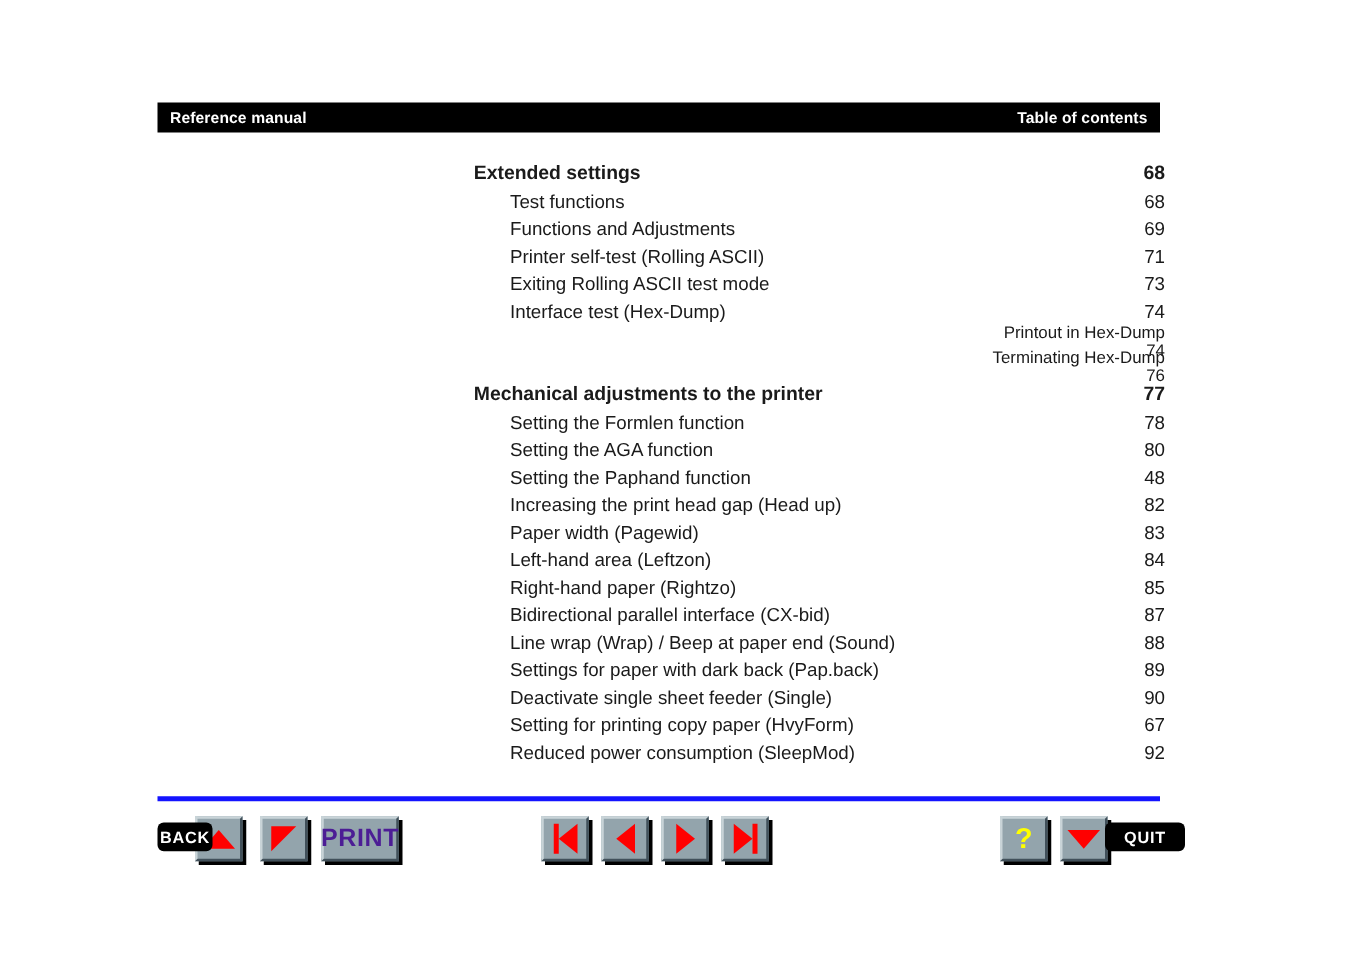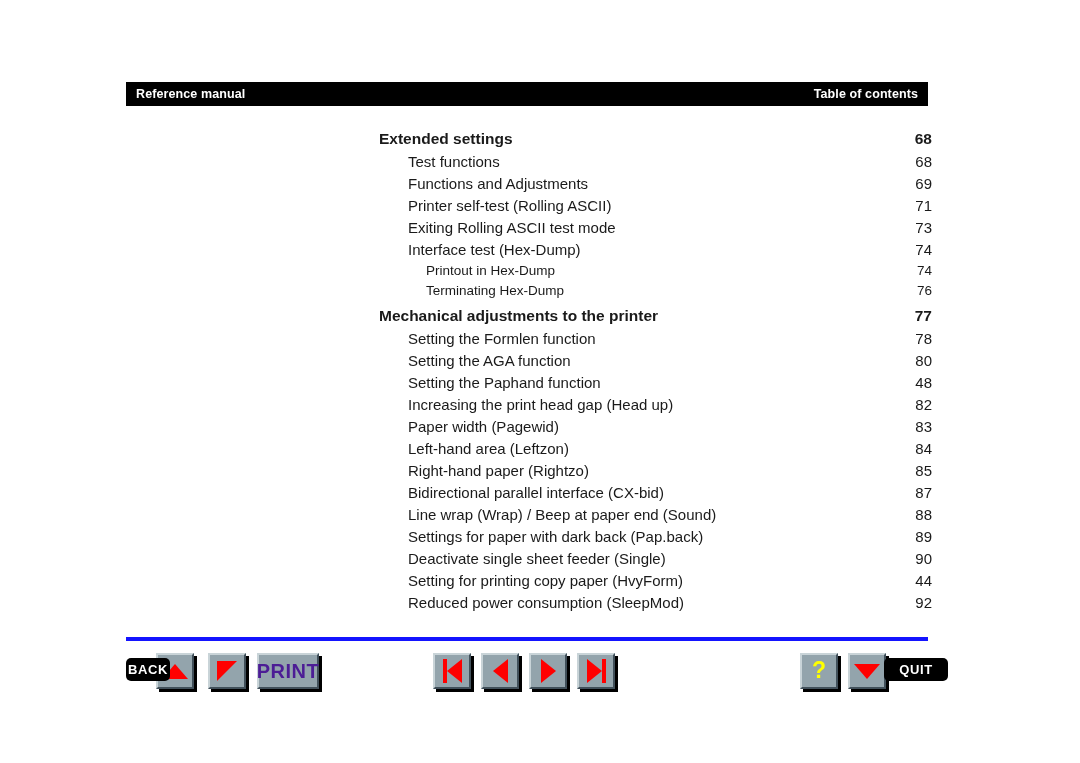--- a/index.html
+++ b/index.html
@@ -84,20 +84,21 @@
     font-weight: normal;
     height: 22px;
   }
   .toc-row.lvl-1 .toc-label { padding-left: 29px; }
 
   
   .toc-row.lvl-2 {
     font-size: 13.5px;
     font-weight: normal;
     height: 20px;
+    flex-direction: column;
   }
   .toc-row.lvl-2 .toc-label { padding-left: 47px; }
 
   
   .toc-row.gap-before { margin-top: 5px; }
 
   
   .divider {
     position: absolute;
     left: 110px;
@@ -296,21 +297,21 @@
       <div class="toc-row lvl-1">
         <span class="toc-label">Settings for paper with dark back (Pap.back)</span>
         <span class="toc-page">89</span>
       </div>
       <div class="toc-row lvl-1">
         <span class="toc-label">Deactivate single sheet feeder (Single)</span>
         <span class="toc-page">90</span>
       </div>
       <div class="toc-row lvl-1">
         <span class="toc-label">Setting for printing copy paper (HvyForm)</span>
-        <span class="toc-page">44</span>
+        <span class="toc-page">67</span>
       </div>
       <div class="toc-row lvl-1">
         <span class="toc-label">Reduced power consumption (SleepMod)</span>
         <span class="toc-page">92</span>
       </div>
     </div>
 
   <div class="divider"></div>
 
   <div class="navbar">

